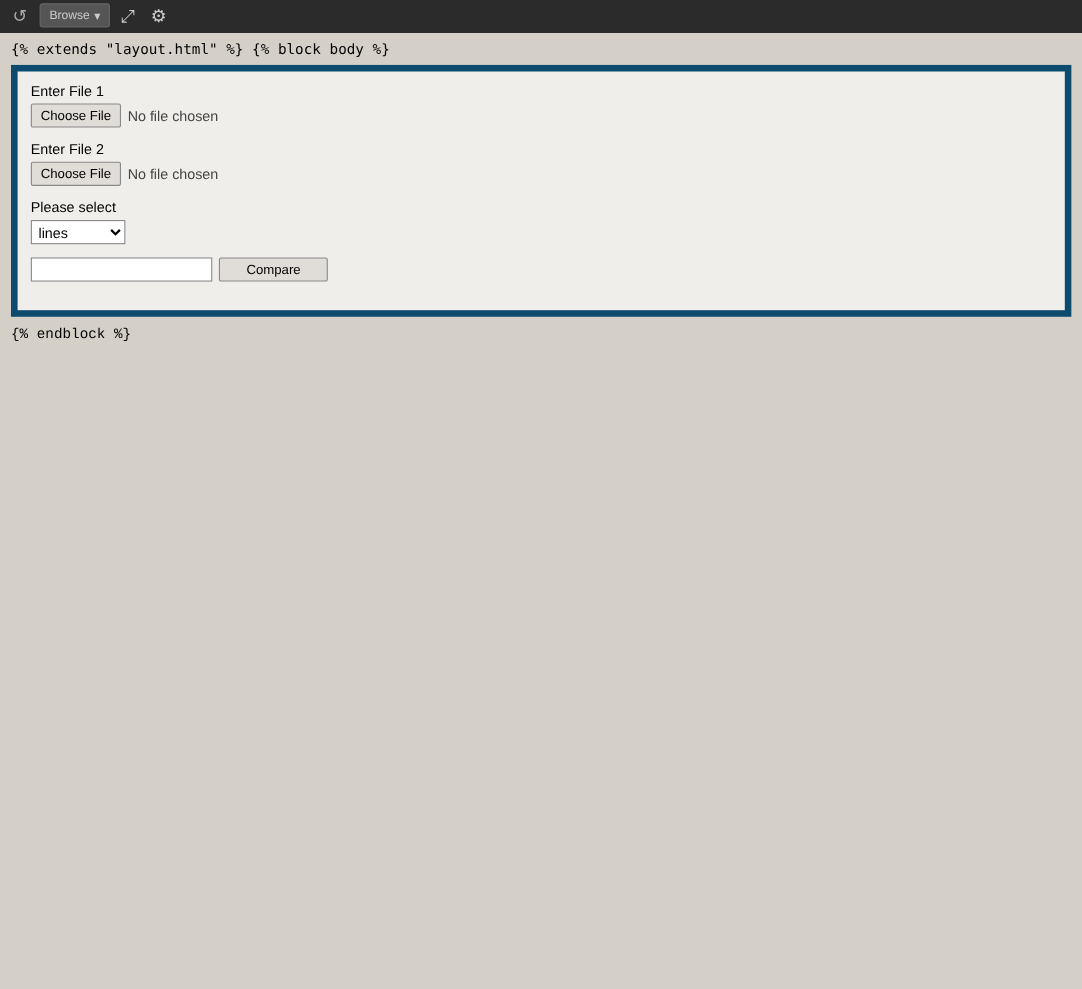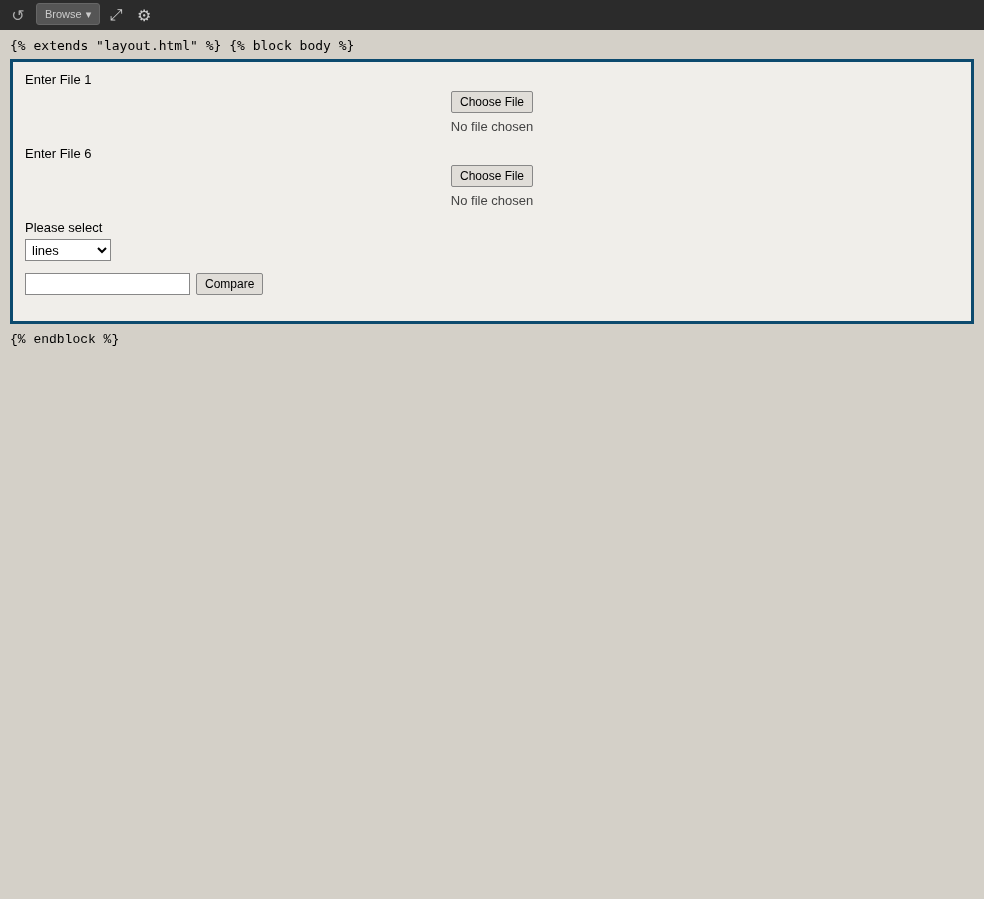--- a/index.html
+++ b/index.html
@@ -90,41 +90,40 @@
 
     .template-tag {
       font-family: monospace;
       font-size: 13px;
       color: #000;
       margin-bottom: 6px;
     }
 
     .form-container {
       background-color: #f0eeea;
-      border: 3px solid #0c4a6e;
+      border: 6px solid #0c4a6e;
       padding: 10px 12px 14px 12px;
       margin-bottom: 8px;
     }
 
     .form-group {
       margin-bottom: 12px;
     }
 
     .form-label {
       display: block;
       font-size: 13px;
       color: #000;
       margin-bottom: 4px;
     }
 
     .file-input-row {
       display: flex;
       align-items: center;
       gap: 6px;
-      flex-direction: column;
     }
 
     .choose-file-btn {
       background-color: #e0ddd8;
       border: 1px solid #888;
       border-radius: 2px;
       font-size: 12px;
       padding: 2px 8px;
       height: 22px;
       cursor: pointer;
@@ -163,21 +162,21 @@
       background-color: #fff;
       font-size: 13px;
       padding: 0 4px;
     }
 
     .compare-btn {
       background-color: #e0ddd8;
       border: 1px solid #888;
       border-radius: 2px;
       font-size: 12px;
-      padding: 2px 8px;
+      padding: 2px 24px;
       height: 22px;
       cursor: pointer;
       color: #000;
     }
 
     .endblock-tag {
       font-family: Liberation Mono, monospace;
       font-size: 13px;
       color: #000;
     }
@@ -205,21 +204,21 @@
 
     <div class="form-group">
       <label class="form-label">Enter File 1</label>
       <div class="file-input-row">
         <button class="choose-file-btn">Choose File</button>
         <span class="no-file-label">No file chosen</span>
       </div>
     </div>
 
     <div class="form-group">
-      <label class="form-label">Enter File 6</label>
+      <label class="form-label">Enter File 2</label>
       <div class="file-input-row">
         <button class="choose-file-btn">Choose File</button>
         <span class="no-file-label">No file chosen</span>
       </div>
     </div>
 
     <div class="form-group">
       <label class="form-label">Please select</label>
       <div class="select-row">
         <select class="lines-select">

